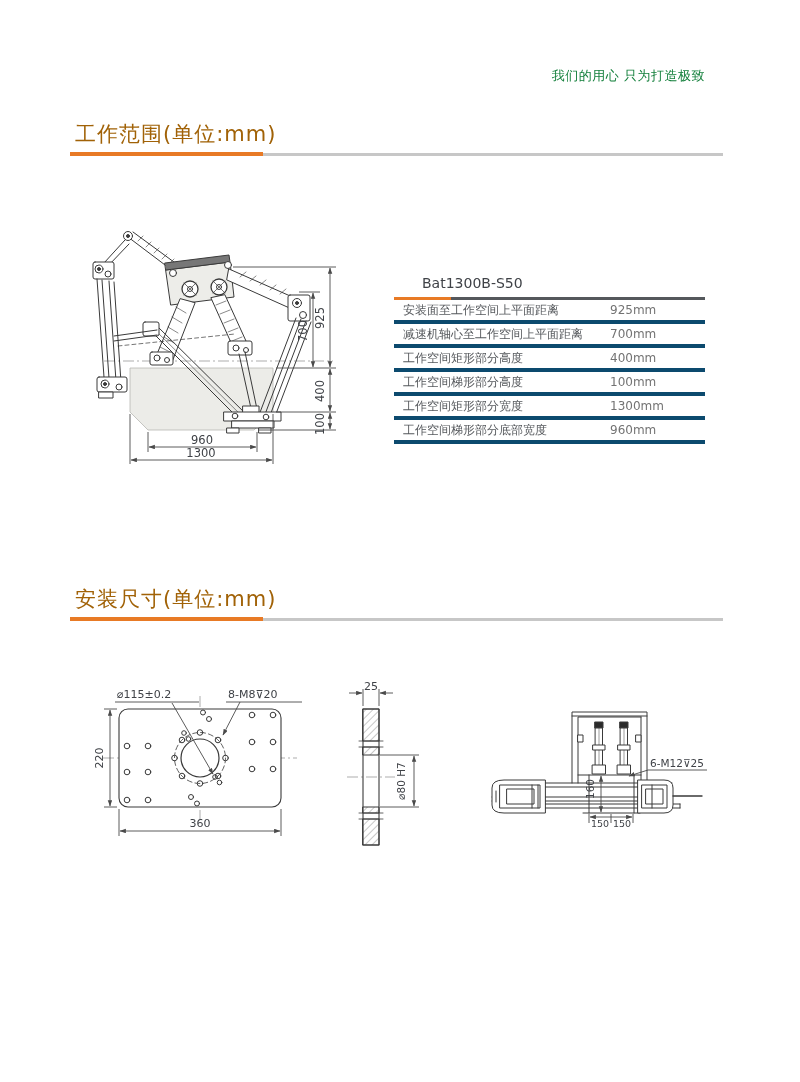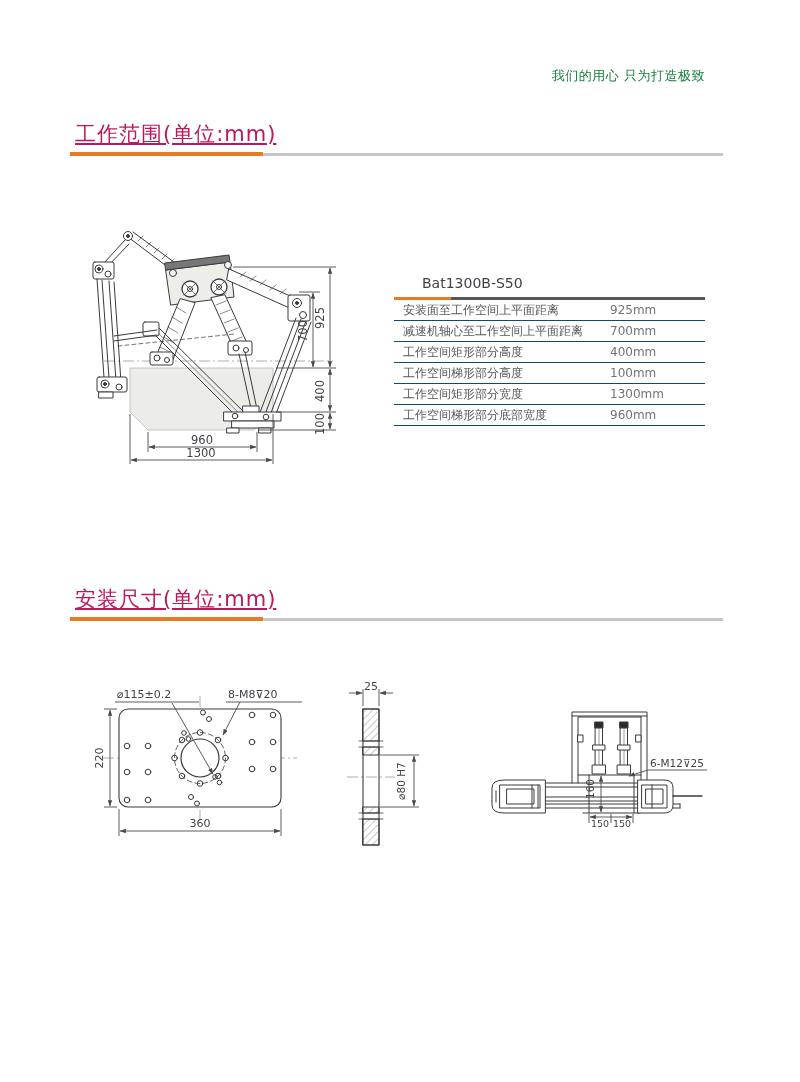--- a/index.html
+++ b/index.html
@@ -1,33 +1,33 @@
 <!DOCTYPE html>
 <html><head>
 <meta charset="utf-8">
 <style>
   html,body{margin:0;padding:0;background:#fff;}
   #page{position:relative;width:800px;height:1082px;background:#ffffff;overflow:hidden;
         font-family:"DejaVu Sans","Liberation Sans",sans-serif;}
   .abs{position:absolute;}
   .slogan{top:67px;right:95px;font-size:13px;font-weight:normal;color:#15803d;letter-spacing:.5px;}
   .sec-title{left:70px;width:653px;}
-  .sec-title h2{margin:0 0 0 5px;font-size:21px;font-weight:500;color:#be185d;letter-spacing:1px;text-decoration:underline;}
+  .sec-title h2{margin:0 0 0 5px;font-size:21px;font-weight:500;color:#a16207;letter-spacing:1px;}
   .rule{display:flex;align-items:flex-end;width:653px;margin-top:4px;}
   .rule .or{width:193px;height:4px;background:#E87A25;}
   .rule .gr{flex:1;height:3px;background:#C7C7C7;}
   
   .spec{left:394px;top:269px;width:311px;}
   .spec .hdr{display:flex;height:28px;line-height:28px;}
   .spec .hdr .k{font-size:15px;color:#44474C;padding-left:9px;flex:0 0 207px;}
   .spec .hdr .v{font-size:14px;color:#3F4247;margin-left:28px;}
   .spec .hrule{display:flex;height:3px;}
   .spec .hrule .or{width:57px;background:#E87A25;height:3px;}
   .spec .hrule .dk{flex:1;background:#55585C;height:3px;}
-  .spec .row{display:flex;height:20px;line-height:20px;border-bottom:1px solid #0c4a6e;align-items:center;}
+  .spec .row{display:flex;height:20px;line-height:20px;border-bottom:4px solid #0c4a6e;align-items:center;}
   .spec .row .k{font-size:12px;color:#55585C;padding-left:9px;flex:0 0 207px;}
   .spec .row .v{font-size:12px;color:#737373;}
   svg{position:absolute;overflow:visible;}
   svg text{font-family:"DejaVu Sans","Liberation Sans",sans-serif;fill:#3F4247;}
   .dim{stroke:#4a4a4a;stroke-width:.9;fill:none;}
   .art{stroke:#3A3A3A;stroke-width:1;fill:none;stroke-linejoin:round;stroke-linecap:round;}
   .cl{stroke:#8a8a8a;stroke-width:.7;fill:none;stroke-dasharray:11,3,2,3;}
 </style>
 </head>
 <body>

